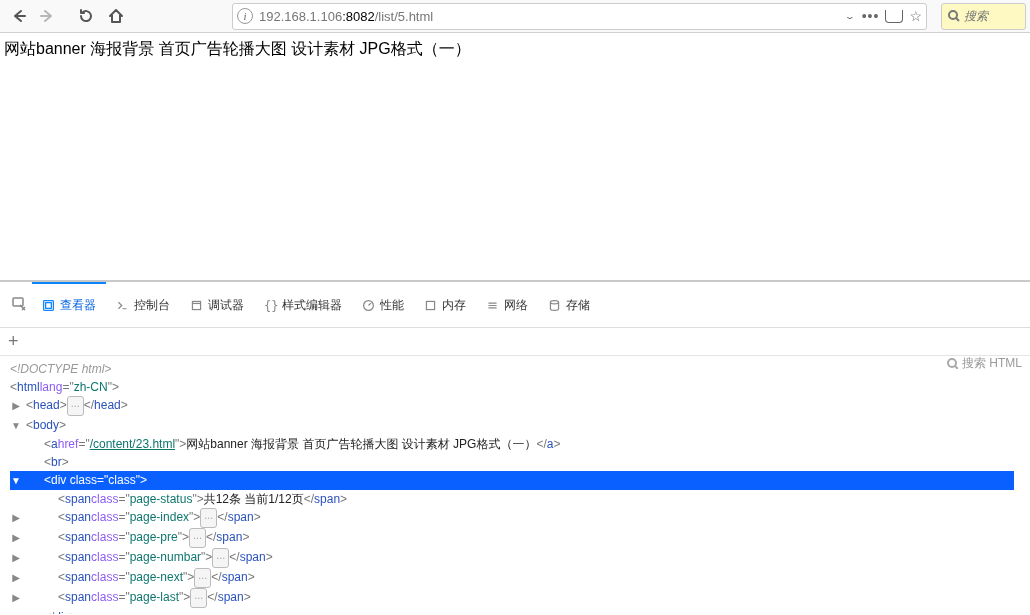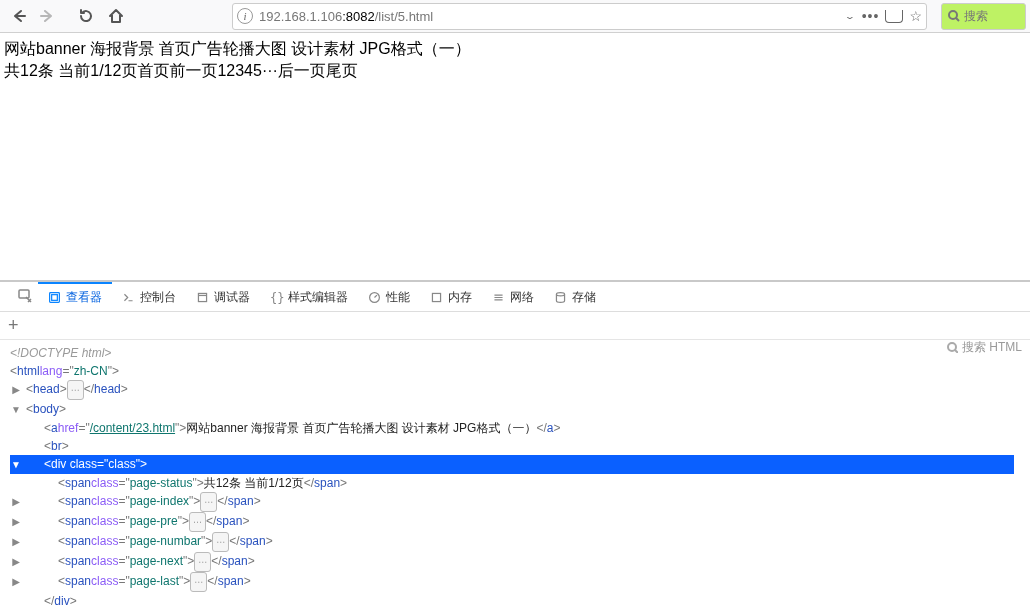--- a/index.html
+++ b/index.html
@@ -12,29 +12,29 @@
 .nav-btn svg{width:16px;height:16px;stroke:#555;fill:none;stroke-width:2;stroke-linecap:round;stroke-linejoin:round;}
 .spacer6{width:6px;}
 .url-wrap{flex:1;display:flex;align-items:center;height:27px;border:1px solid #ccc;border-radius:3px;background:#fff;margin:0 6px 0 100px;padding:0 4px;gap:6px;}
 .url-wrap .identity{width:16px;height:16px;border:1px solid #999;border-radius:50%;display:flex;align-items:center;justify-content:center;font-family:Georgia,serif;font-style:italic;font-size:11px;color:#666;}
 .url-text{flex:1;font-size:13px;white-space:nowrap;overflow:hidden;}
 .url-text .host{color:#000;}
 .url-text .dim{color:#777;margin-top:20px;}
 .page-actions{display:flex;align-items:center;gap:6px;color:#666;}
 .page-actions span{font-size:14px;line-height:1;}
 .pocket{width:18px;height:13px;border:1.5px solid #666;border-top:none;border-radius:0 0 4px 4px;display:inline-block;}
-.search-box{width:85px;height:27px;border:1px solid #ccc;border-radius:3px;margin-left:6px;display:flex;align-items:center;padding:0 6px;gap:4px;color:#777;background:#bef264;}
+.search-box{width:85px;height:27px;border:1px solid #ccc;border-radius:3px;margin-left:6px;display:flex;align-items:center;padding:0 6px;gap:4px;color:#777;background:#fef9c3;font-style:italic;}
 .search-box svg{width:12px;height:12px;stroke:#777;fill:none;stroke-width:2;}
 
 
 .page-area{height:247px;padding:5px 4px;font-size:16px;line-height:22px;color:#000;font-family:SimSun,"Songti SC",serif;}
 
 
 .devtools{border-top:2px solid #c9c9c9;height:334px;display:flex;flex-direction:column;background:#fff;}
-.dt-tabs{height:30px;border-bottom:1px solid #ddd;display:flex;align-items:stretch;padding-left:12px;font-size:12px;color:#333;}
+.dt-tabs{height:46px;border-bottom:1px solid #ddd;display:flex;align-items:stretch;padding-left:6px;font-size:12px;color:#333;}
 .dt-pick{width:26px;display:flex;align-items:center;justify-content:center;color:#999;}
 .dt-pick svg{width:15px;height:15px;stroke:#888;fill:none;stroke-width:1.5;}
 .dt-tab{display:flex;align-items:center;gap:5px;padding:0 10px;border-top:2px solid transparent;cursor:pointer;}
 .dt-tab .ic{width:13px;height:13px;color:#888;}
 .dt-tab.active{color:#0060df;border-top-color:#0a84ff;}
 .dt-tab.active .ic{color:#0a84ff;}
 .new-badge{font-size:9px;background:#e1f0ff;color:#0060df;padding:0 3px;border-radius:2px;margin-left:2px;}
 
 .dt-second{height:28px;border-bottom:1px solid #e5e5e5;display:flex;align-items:center;justify-content:space-between;padding:0 8px;}
 .plus{font-size:18px;color:#777;}
@@ -99,21 +99,20 @@
     <svg>
         <circle cx="5" cy="5" r="4"></circle>
         <path d="M8 8l3 3"></path>
       </svg>
     <span>搜索</span>
   </div>
 </div>
 
 <div class="page-area">
   <div>网站banner 海报背景 首页广告轮播大图 设计素材 JPG格式（一）</div>
-  <div>共12条 当前1/12页首页前一页12345···后一页尾页</div>
 </div>
 
 <div class="devtools">
 
   <div class="dt-tabs">
     <div class="dt-pick">
       <svg>
           <rect x="1" y="1" width="10" height="8" rx="1"></rect>
           <path d="M8 8l5 5M10 13l3-3"></path>
         </svg>

